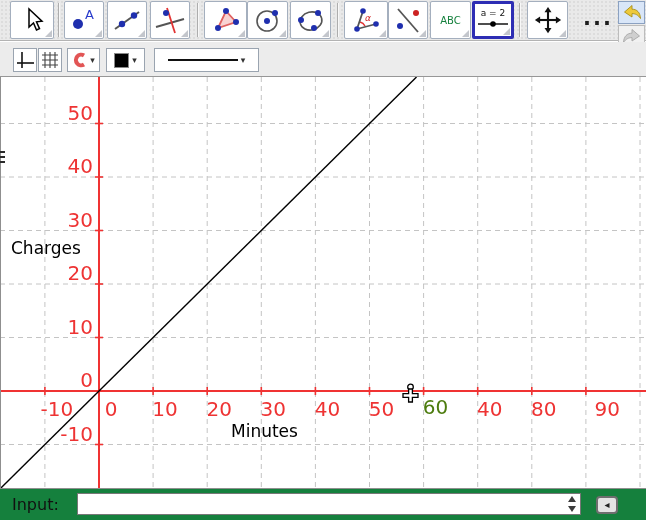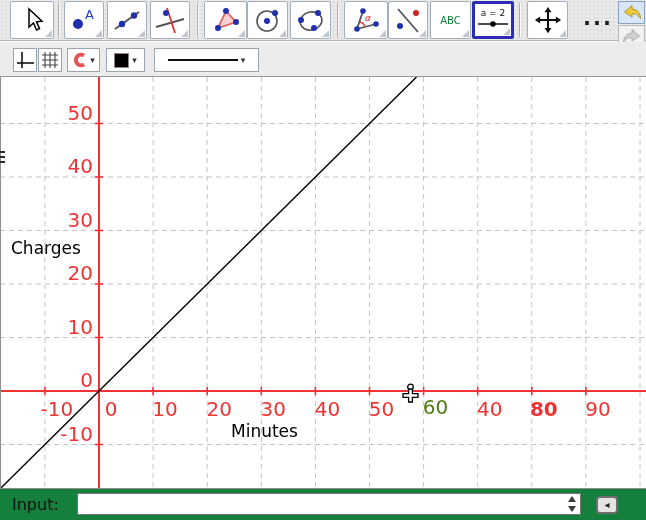--- a/index.html
+++ b/index.html
@@ -274,22 +274,22 @@
   <div id="tick-labels">
       <span class="xt" style="left: 34.9px; top: 322px; color: rgb(238, 51, 51);">-10</span>
       <span class="xt" style="left: 89px; top: 322px; color: rgb(238, 51, 51);">0</span>
       <span class="xt" style="left: 143.1px; top: 322px; color: rgb(238, 51, 51);">10</span>
       <span class="xt" style="left: 197.2px; top: 322px; color: rgb(238, 51, 51);">20</span>
       <span class="xt" style="left: 251.3px; top: 322px; color: rgb(238, 51, 51);">30</span>
       <span class="xt" style="left: 305.4px; top: 322px; color: rgb(238, 51, 51);">40</span>
       <span class="xt" style="left: 359.5px; top: 322px; color: rgb(238, 51, 51);">50</span>
       <span class="xt" style="left: 413.6px; top: 320px; color: #4d7c0f;">60</span>
       <span class="xt" style="left: 467.7px; top: 322px; color: rgb(238, 51, 51);">40</span>
-      <span class="xt" style="left: 521.8px; top: 322px; color: rgb(238, 51, 51); font-weight: bold;">80</span>
-      <span class="xt" style="left: 575.9px; top: 322px; color: rgb(238, 51, 51);">90</span>
+      <span class="xt" style="left: 521.8px; top: 322px; color: rgb(238, 51, 51);">80</span>
+      <span class="xt" style="left: 575.9px; top: 322px; color: rgb(238, 51, 51); text-align: right;">90</span>
       <span class="yt" style="left: 33px; top: 346.5px; color: rgb(238, 51, 51);">-10</span>
       <span class="yt" style="left: 33px; top: 293px; color: rgb(238, 51, 51);">0</span>
       <span class="yt" style="left: 33px; top: 239.5px; color: rgb(238, 51, 51);">10</span>
       <span class="yt" style="left: 33px; top: 186px; color: rgb(238, 51, 51);">20</span>
       <span class="yt" style="left: 33px; top: 132.5px; color: rgb(238, 51, 51);">30</span>
       <span class="yt" style="left: 33px; top: 79px; color: rgb(238, 51, 51);">40</span>
       <span class="yt" style="left: 33px; top: 25.5px; color: rgb(238, 51, 51);">50</span>
     </div>
 
   <div class="axlab" style="left:11px;top:161px">Charges</div>

